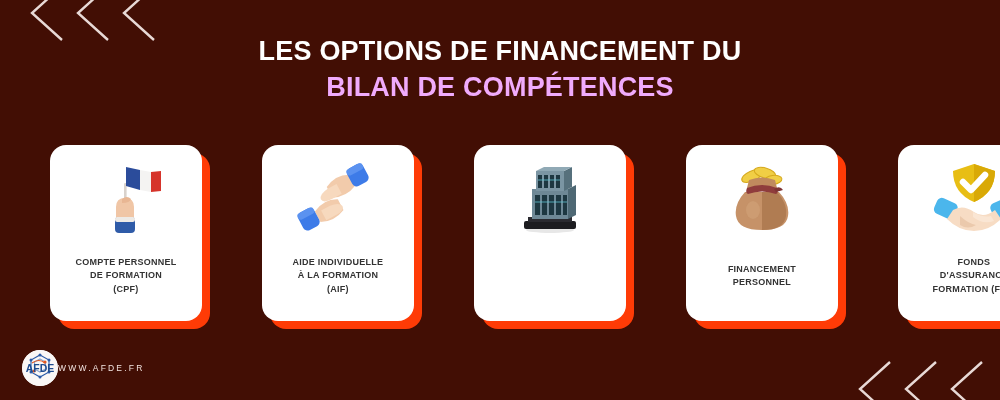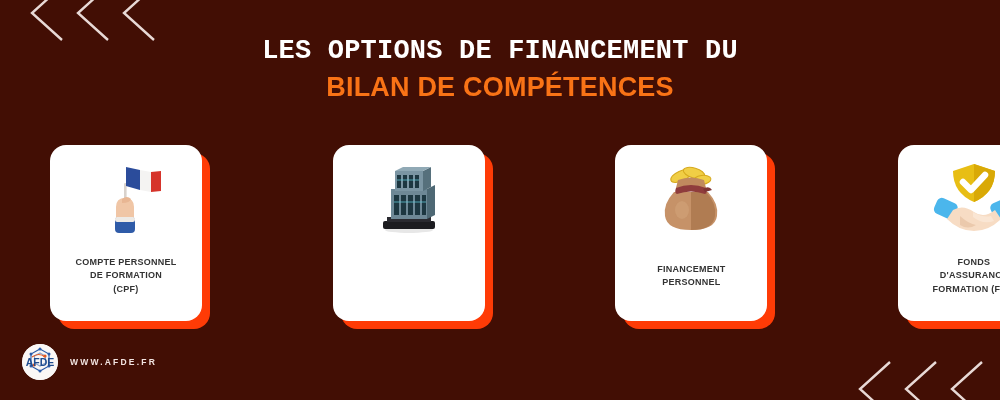--- a/index.html
+++ b/index.html
@@ -21,24 +21,23 @@
 
   
   .title-wrap{
     position:absolute;left:0;top:36px;width:1000px;
     text-align:center;
   }
   .title-line1{
     font-size:27px;font-weight:bold;color:#FFFFFF;
     letter-spacing:0.2px;line-height:1.18;
     text-transform:uppercase;
-    font-family:Liberation Mono, monospace;
   }
   .title-line2{
-    font-size:27px;font-weight:bold;color:#f97316;
+    font-size:27px;font-weight:bold;color:#f0abfc;
     letter-spacing:0.2px;line-height:1.18;margin-top:4px;
     text-transform:uppercase;
   }
 
   
   .cards{
     position:absolute;top:140px;left:50px;
     width:1000px;height:185px;
     display:flex;justify-content:space-between;align-items:flex-end;
   }
@@ -64,32 +63,32 @@
   .card-icon svg{display:block;}
   .card-label{
     color:#333333;font-size:9px;font-weight:bold;
     line-height:1.5;text-align:center;letter-spacing:0.25px;
     text-transform:uppercase;white-space:pre-line;
     margin-top:auto;margin-bottom:auto;
   }
 
   
   .footer{
-    position:absolute;left:22px;bottom:20px;
-    display:flex;align-items:center;gap:12px;
+    position:absolute;left:22px;bottom:14px;
+    display:flex;align-items:center;gap:0;
   }
   .logo-badge{
     width:36px;height:36px;border-radius:50%;
     background:#FAF7F6;
     display:flex;align-items:center;justify-content:center;
     position:relative;overflow:hidden;
   }
   .logo-badge svg{display:block;}
   .site-url{
-    color:#F2E4E1;font-size:8.5px;font-weight:bold;
+    color:#F2E4E1;font-size:8.5px;font-weight:normal;
     letter-spacing:2.2px;
   }
 </style>
 </head>
 <body>
 
 <div class="stage">
 
   <div class="chev-group chev-tl">
     <div class="chev">
@@ -150,20 +149,44 @@
             <rect x="27" y="58" width="20" height="16" rx="4" fill="#2F5BA8"></rect>
             <rect x="27" y="58" width="20" height="5" rx="2.2" fill="#EDEAE6"></rect>
           </svg>
         </div>
         <div class="card-label">COMPTE PERSONNEL
 DE FORMATION
 (CPF)</div>
       </div>
     </div>
 
+    <div class="card-slot">
+      <div class="card-shadow"></div>
+      <div class="card">
+        <div class="card-icon">
+          <svg width="86" height="72" viewBox="0 0 86 72">
+            <g transform="rotate(-28 47 26)">
+              <path d="M34 18 q14-7 26 0 l0 12 q-13 6-26 0 Z" fill="#F2CBAB"></path>
+              <path d="M34 20 q-10 1-11 6 q0 5 10 5 l11 0 0-11 Z" fill="#F7D9BE"></path>
+              <rect x="58" y="12" width="18" height="20" rx="5" fill="#3D7BE8"></rect>
+              <rect x="58" y="12" width="18" height="7" rx="3.4" fill="#5B92F0"></rect>
+            </g>
+            <g transform="rotate(-28 36 50)">
+              <path d="M22 42 q14-7 26 0 l0 12 q-13 6-26 0 Z" fill="#F2CBAB"></path>
+              <path d="M38 44 q10 1 11 6 q0 5-10 5 l-11 0 0-11 Z" fill="#F7D9BE"></path>
+              <rect x="4" y="36" width="18" height="20" rx="5" fill="#3D7BE8"></rect>
+              <rect x="4" y="36" width="18" height="7" rx="3.4" fill="#5B92F0"></rect>
+            </g>
+          </svg>
+        </div>
+        <div class="card-label">AIDE INDIVIDUELLE
+À LA FORMATION
+(AIF)</div>
+      </div>
+    </div>
 
     <div class="card-slot">
       <div class="card-shadow"></div>
       <div class="card">
         <div class="card-icon">
           <svg width="76" height="74" viewBox="0 0 76 74">
             <ellipse cx="38" cy="69" rx="24" ry="3" fill="#00000018"></ellipse>
             <rect x="12" y="60" width="52" height="8" rx="2" fill="#1C1C20"></rect>
             <rect x="16" y="56" width="44" height="5" fill="#2A2A30"></rect>
             <path d="M20 28 L56 28 L56 58 L20 58 Z" fill="#6E8896"></path>

